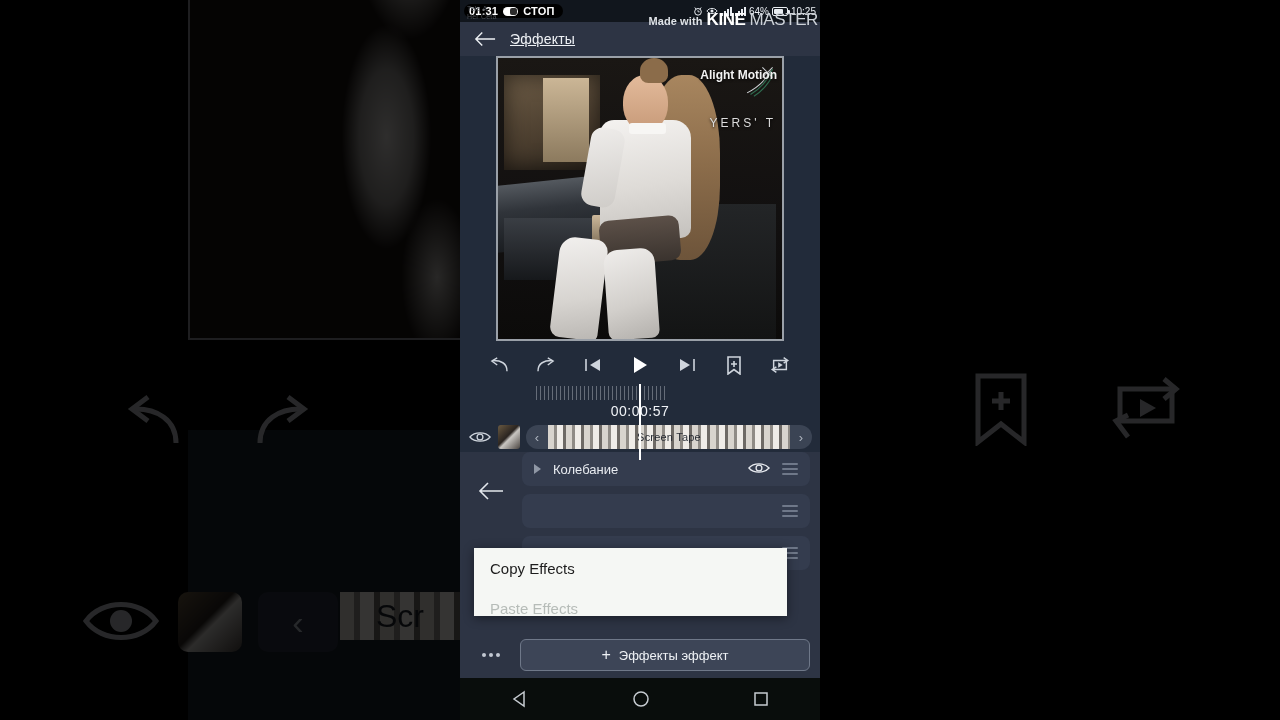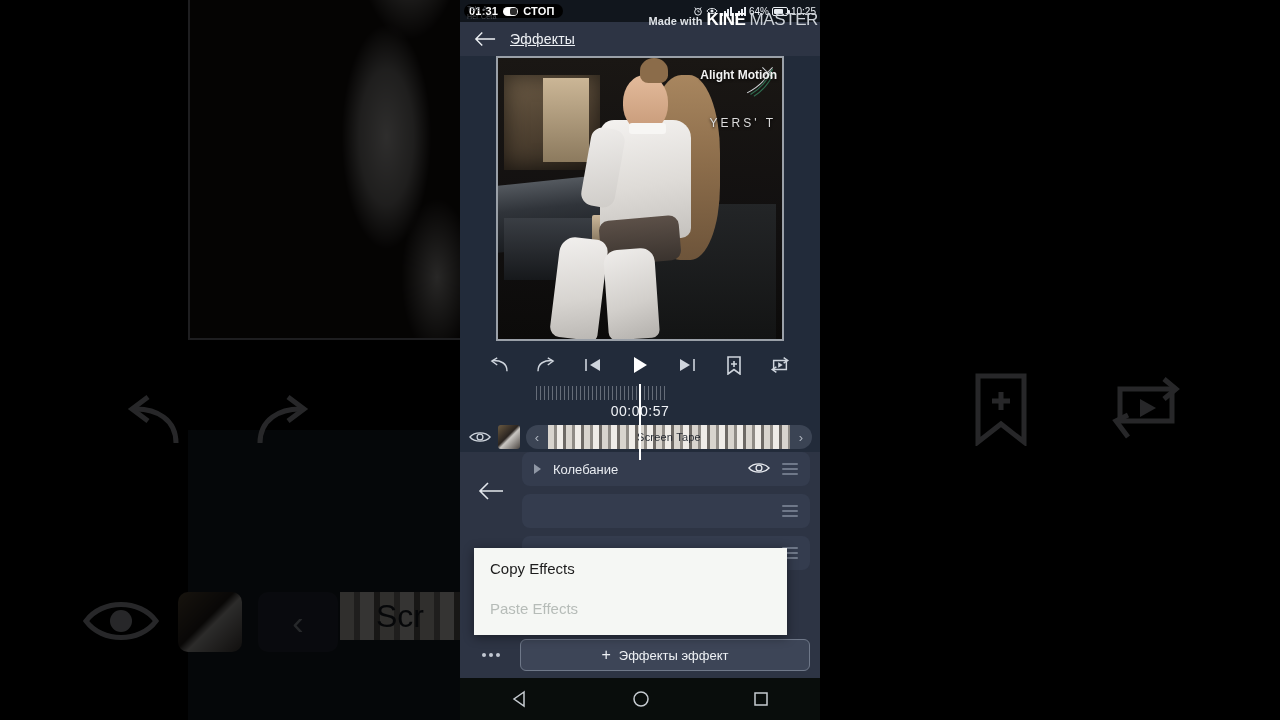--- a/index.html
+++ b/index.html
@@ -261,21 +261,21 @@
   .fx-row.clipped { height:20px; align-items:flex-start; border-radius:8px 8px 0 0; }
   .fx-caret { width:0;height:0;border-left:7px solid #8f97a5;border-top:5px solid transparent;border-bottom:5px solid transparent; flex:0 0 auto;}
   .fx-name { flex:1; }
   .fx-eye svg{stroke:#e8ebf0;fill:none;stroke-width:1.4;}
   .fx-handle { width:16px; display:flex; flex-direction:column; gap:3px; }
   .fx-handle i { height:2px; background:#6f7889; border-radius:1px; }
   .fx-handle i:nth-child(1){width:16px} .fx-handle i:nth-child(2){width:16px} .fx-handle i:nth-child(3){width:16px}
 
   
   .popup {
-    position:absolute; left:14px; top:548px; width:313px; height:87px;
+    position:absolute; left:14px; top:548px; width:313px; height:68px;
     background:#f5f7f4; z-index:300;
     box-shadow:0 2px 10px rgba(0,0,0,.45);
   }
   .popup-item {
     height:40px; display:flex; align-items:center; padding-left:16px;
     font-size:15px; color:#1d1d1d;
   }
   .popup-item.disabled { color:#b6bcb8; }
 
   

